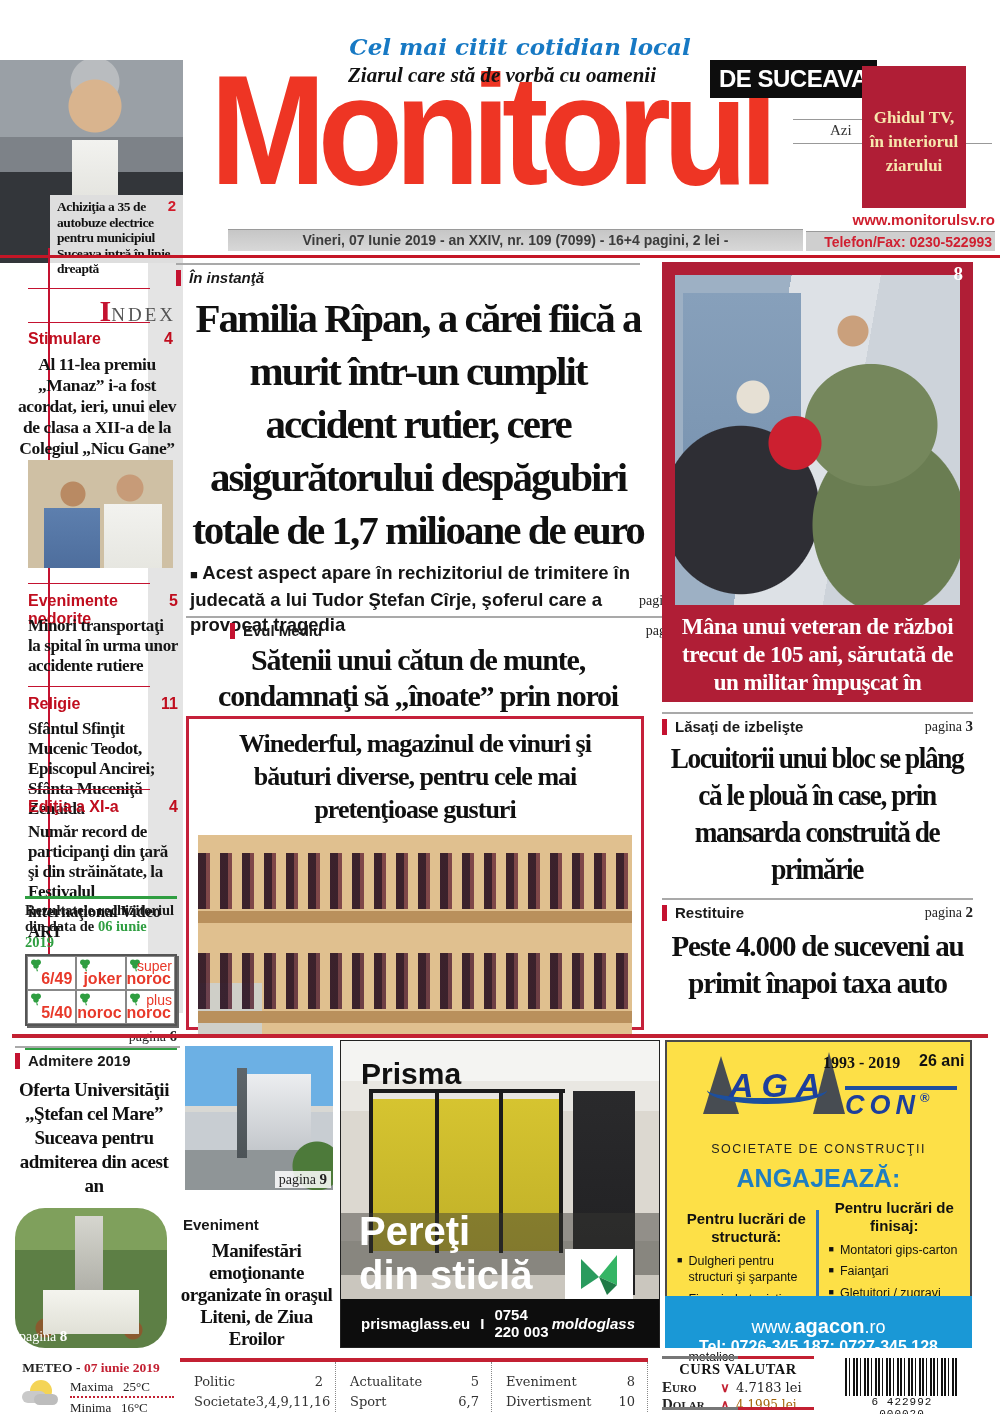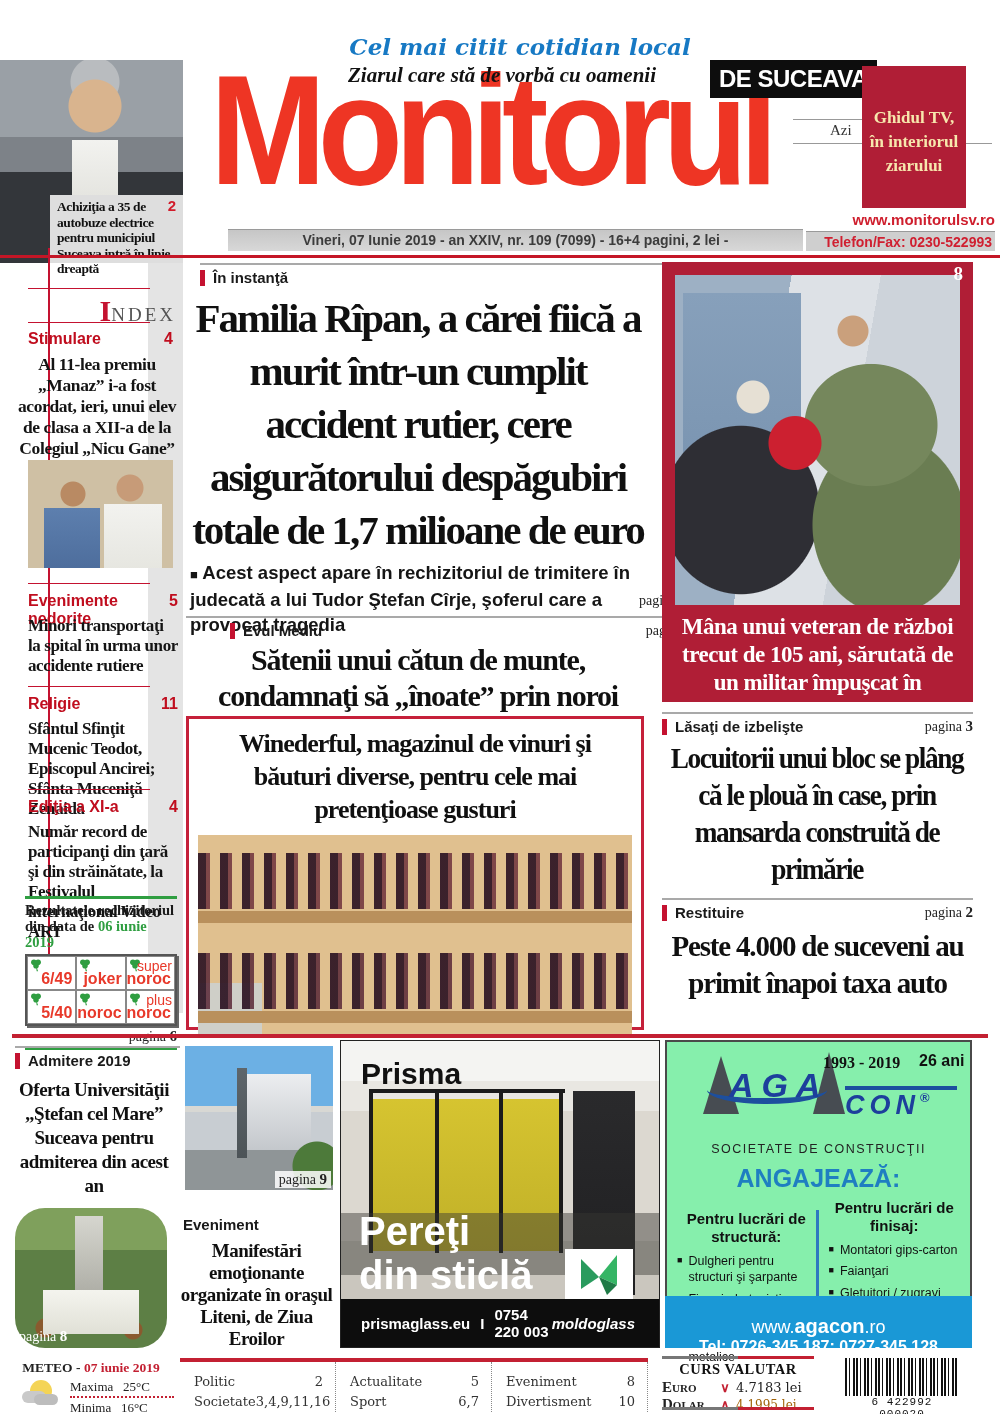--- a/index.html
+++ b/index.html
@@ -211,21 +211,21 @@
         <span class="lotlbl">noroc</span>
       </div>
     </div>
     <div class="pagina" style="text-align:right;margin-top:2px;">
       <span>pagina</span>
       <b>6</b>
     </div>
     <div style="height:3px;background:#2f9e41;margin-top:2px;"></div>
   </div>
 
-  <div class="abs kicker" style="left:200px;top:263px;width:464px;">
+  <div class="abs kicker" style="left:176px;top:263px;width:464px;font-style:italic;">
     <span class="kbar"></span>
     <span class="klabel">În instanţă</span>
   </div>
 
   <div class="abs hl" style="left:186px;top:292px;width:464px;font-size:41px;line-height:53px;letter-spacing:-2px;">Familia Rîpan, a cărei fiică a murit într-un cumplit accident rutier, cere asigurătorului despăgubiri totale de 1,7 milioane de euro</div>
 
   <div class="abs" style="left:190px;top:560px;width:452px;font-family:'Liberation Sans',sans-serif;font-weight:700;
               font-size:18.5px;line-height:25px;color:#151515;">
     <span class="sq" style="font-size:13px;">■</span>
     <span>Acest aspect apare în rechizitoriul de trimitere în judecată a lui Tudor Ştefan Cîrje, şoferul care a provocat tragedia</span>
@@ -366,21 +366,21 @@
     </div>
     <div style="position:absolute;left:0;bottom:0;width:100%;height:48px;background:#0d0d0d;color:#fff;
                 display:flex;align-items:center;font-family:'Liberation Sans',sans-serif;font-weight:700;font-size:15px;">
       <span style="margin-left:20px;">prismaglass.eu</span>
       <span style="margin:0 10px;">I</span>
       <span>0754 220 003</span>
       <span style="margin-left:auto;margin-right:24px;font-style:italic;font-size:15px;font-weight:700;">moldoglass</span>
     </div>
   </div>
 
-  <div class="abs" style="left:665px;top:1040px;width:307px;height:308px;border:2px solid #4a4a4a;box-sizing:border-box;background:#86efac;">
+  <div class="abs" style="left:665px;top:1040px;width:307px;height:308px;border:2px solid #4a4a4a;box-sizing:border-box;background:#fde047;">
     <div style="position:relative;height:100px;">
       <div style="position:absolute;left:36px;top:14px;width:36px;height:58px;background:#474c52;clip-path:polygon(50% 0,100% 100%,0 100%);"></div>
       <div style="position:absolute;left:146px;top:10px;width:32px;height:62px;background:#474c52;clip-path:polygon(50% 0,100% 100%,0 100%);"></div>
       <div style="position:absolute;left:40px;top:34px;width:120px;height:22px;border-bottom:6px solid #1d4f9e;border-radius:50%;"></div>
       <div style="position:absolute;left:62px;top:24px;font-family:'Liberation Sans',sans-serif;font-style:italic;font-weight:700;
                   font-size:34px;color:#1d3f9c;letter-spacing:8px;">AGA</div>
       <div style="position:absolute;left:178px;top:48px;">
         <span style="font-family:'Liberation Sans',sans-serif;font-style:italic;font-weight:700;font-size:27px;color:#1d3f9c;letter-spacing:5px;">CON</span><span style="font-family:'Liberation Sans',sans-serif;font-weight:700;font-size:13px;color:#1d3f9c;vertical-align:top;">®</span>
       </div>
       <div style="position:absolute;left:178px;top:44px;width:112px;height:4px;background:#1d4f9e;"></div>

